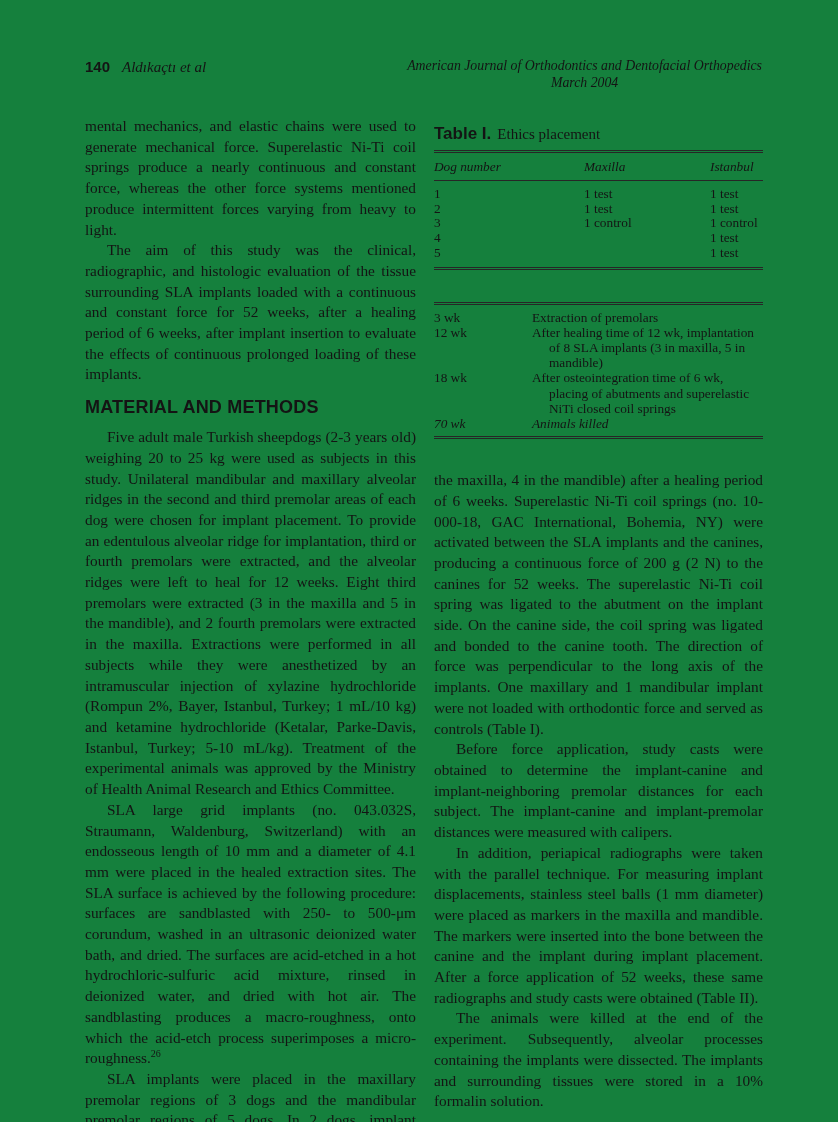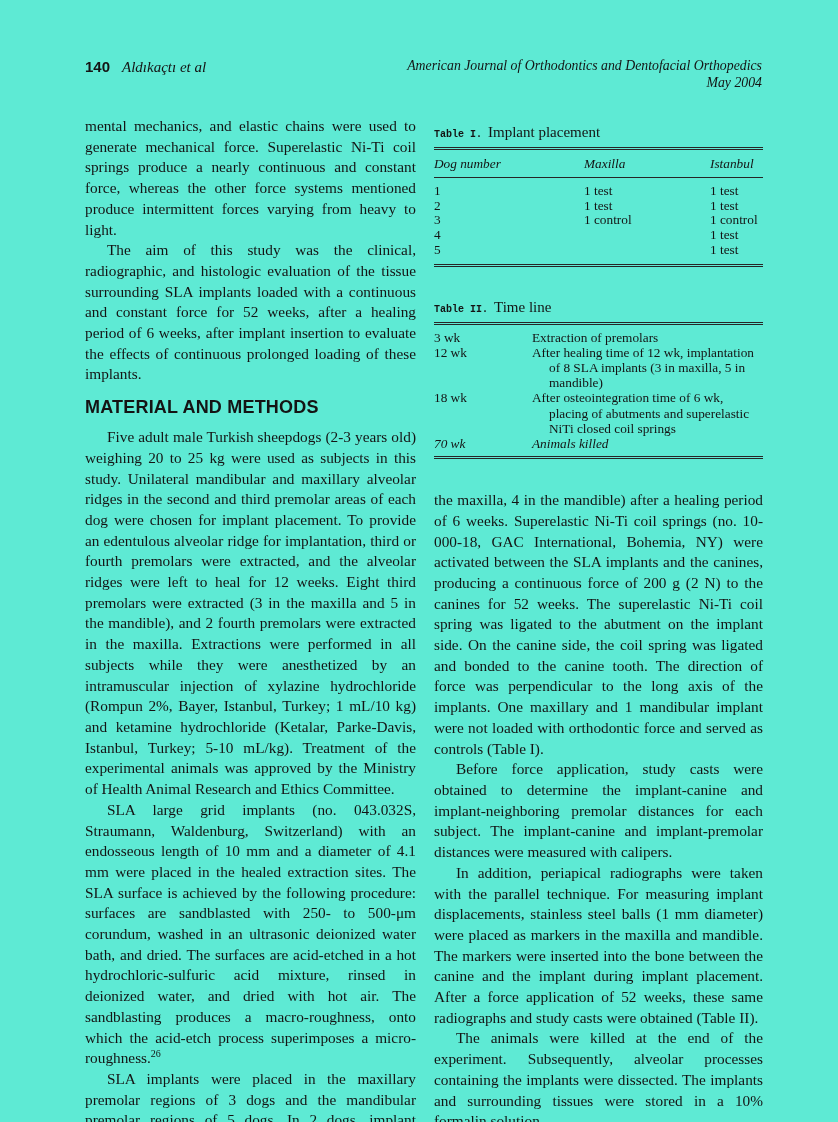--- a/index.html
+++ b/index.html
@@ -1,21 +1,21 @@
 <!DOCTYPE html>
 <html lang="en"><head>
 <meta charset="utf-8">
 <style>
   html,body { margin:0; padding:0; background:#e8e8e8; }
   .page {
     position: relative;
     width: 838px;
     height: 1122px;
     margin: 0 auto;
-    background: #5eead4;
+    background: #15803d;
     font-family: "Liberation Serif", serif;
     color: #141414;
     overflow: hidden;
   }
   
   .running-head {
     position: absolute;
     top: 58px; left: 85px; right: 76px;
     display: flex;
     justify-content: space-between;
@@ -26,21 +26,21 @@
     font-family: "Liberation Sans", sans-serif;
     font-weight: 700;
     font-size: 15px;
   }
   .authors {
     font-style: italic;
     font-size: 15px;
     margin-left: 12px;
   }
   .journal {
-    text-align: right;
+    text-align: center;
     font-style: italic;
     font-size: 13.8px;
     line-height: 16.5px;
   }
   
   .col { position: absolute; }
   .col-left  { left: 85px;  top: 116px; width: 331px; }
   .col-right { left: 434px; top: 124px; width: 329px; }
   .body-text p {
     margin: 0;
@@ -57,23 +57,23 @@
     margin: 12px 0 9px 0;
   }
   sup.ref { font-size: 10px; line-height: 0; }
   
   .table-block { width: 100%; }
   .tbl-caption {
     margin: 0 0 6px 0;
     font-size: 15px;
   }
   .tbl-label {
-    font-family: Liberation Mono, monospace;
+    font-family: Liberation Sans, sans-serif;
     font-weight: 700;
-    font-size: 10px;
+    font-size: 17px;
     margin-right: 6px;
   }
   .rule-double {
     height: 1px;
     border-top: 1px solid #262626;
     border-bottom: 1px solid #262626;
   }
   .rule-single { border-top: 1.5px solid #262626; }
   table {
     width: 100%;
@@ -100,39 +100,39 @@
 <body>
 
 <div class="page">
 
   <div class="running-head">
     <div class="head-left">
       <span class="page-num">140</span><span class="authors">Aldıkaçtı et al</span>
     </div>
     <div class="journal">
       <div>American Journal of Orthodontics and Dentofacial Orthopedics</div>
-      <div>May 2004</div>
+      <div>March 2004</div>
     </div>
   </div>
 
   <div class="col col-left body-text">
     <p>mental mechanics, and elastic chains were used to generate mechanical force. Superelastic Ni-Ti coil springs produce a nearly continuous and constant force, whereas the other force systems mentioned produce intermittent forces varying from heavy to light.</p>
     <p class="indent">The aim of this study was the clinical, radiographic, and histologic evaluation of the tissue surrounding SLA implants loaded with a continuous and constant force for 52 weeks, after a healing period of 6 weeks, after implant insertion to evaluate the effects of continuous prolonged loading of these implants.</p>
     <h2 class="section-heading">MATERIAL AND METHODS</h2>
     <p class="indent">Five adult male Turkish sheepdogs (2-3 years old) weighing 20 to 25 kg were used as subjects in this study. Unilateral mandibular and maxillary alveolar ridges in the second and third premolar areas of each dog were chosen for implant placement. To provide an edentulous alveolar ridge for implantation, third or fourth premolars were extracted, and the alveolar ridges were left to heal for 12 weeks. Eight third premolars were extracted (3 in the maxilla and 5 in the mandible), and 2 fourth premolars were extracted in the maxilla. Extractions were performed in all subjects while they were anesthetized by an intramuscular injection of xylazine hydrochloride (Rompun 2%, Bayer, Istanbul, Turkey; 1 mL/10 kg) and ketamine hydrochloride (Ketalar, Parke-Davis, Istanbul, Turkey; 5-10 mL/kg). Treatment of the experimental animals was approved by the Ministry of Health Animal Research and Ethics Committee.</p>
     <p class="indent"><span>SLA large grid implants (no. 043.032S, Straumann, Waldenburg, Switzerland) with an endosseous length of 10 mm and a diameter of 4.1 mm were placed in the healed extraction sites. The SLA surface is achieved by the following procedure: surfaces are sandblasted with 250- to 500-μm corundum, washed in an ultrasonic deionized water bath, and dried. The surfaces are acid-etched in a hot hydrochloric-sulfuric acid mixture, rinsed in deionized water, and dried with hot air. The sandblasting produces a macro-roughness, onto which the acid-etch process superimposes a micro-roughness.</span><sup class="ref">26</sup></p>
     <p class="indent">SLA implants were placed in the maxillary premolar regions of 3 dogs and the mandibular premolar regions of 5 dogs. In 2 dogs, implant placement could not be performed in the maxilla because of the sinus position (ie, insufficient alveolar bone height). After the insertion of the implants, antibiotics were administered for 1 week (Duocid, Pfizer, Istanbul, Turkey; 1 g/day). Dental hygiene was achieved by rinsing the dogs’ teeth once daily with 0.2% chlorhexidine gluconate solution.</p>
 
   </div>
 
   <div class="col col-right">
 
     <div class="table-block">
       <p class="tbl-caption">
-        <span class="tbl-label">Table I.</span><span>Implant placement</span>
+        <span class="tbl-label">Table I.</span><span>Ethics placement</span>
       </p>
       <div class="rule-double"></div>
       <table>
         <colgroup>
             <col style="width:150px">
             <col style="width:126px">
             <col>
           </colgroup>
         <thead class="t1-head">
           <tr>
@@ -174,23 +174,20 @@
             <td>5</td>
             <td></td>
             <td>1 test</td>
           </tr>
         </tbody>
       </table>
       <div class="rule-double"></div>
     </div>
 
     <div class="table-block tbl-gap">
-      <p class="tbl-caption">
-        <span class="tbl-label">Table II.</span><span>Time line</span>
-      </p>
       <div class="rule-double"></div>
       <table>
         <colgroup>
             <col style="width:98px">
             <col>
           </colgroup>
         <tbody class="t2-body">
           <tr>
             <td>3 wk</td>
             <td>

